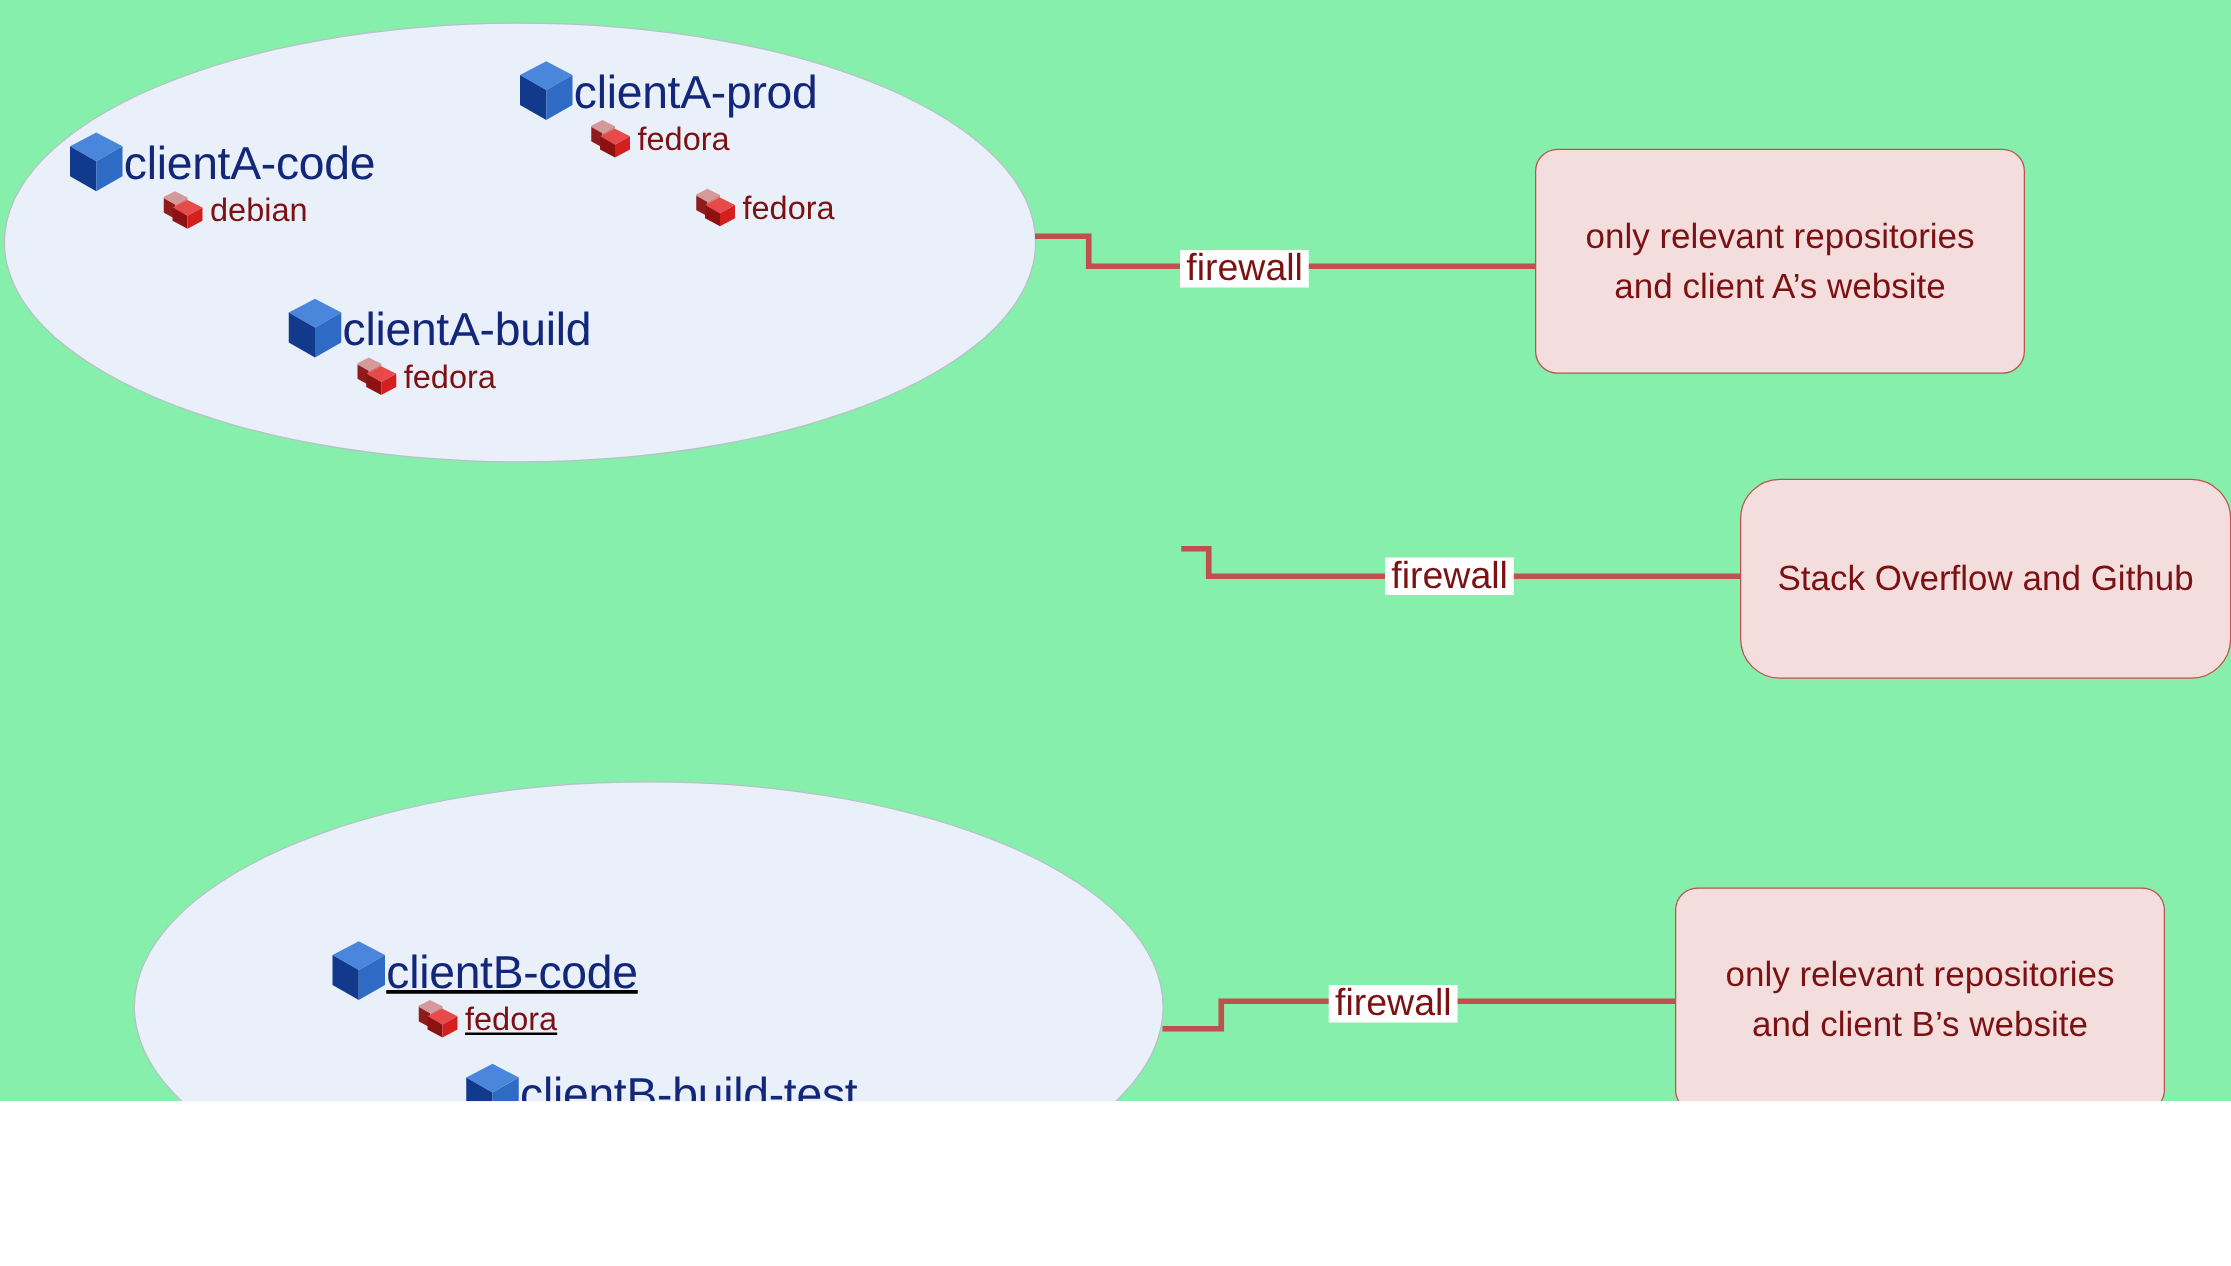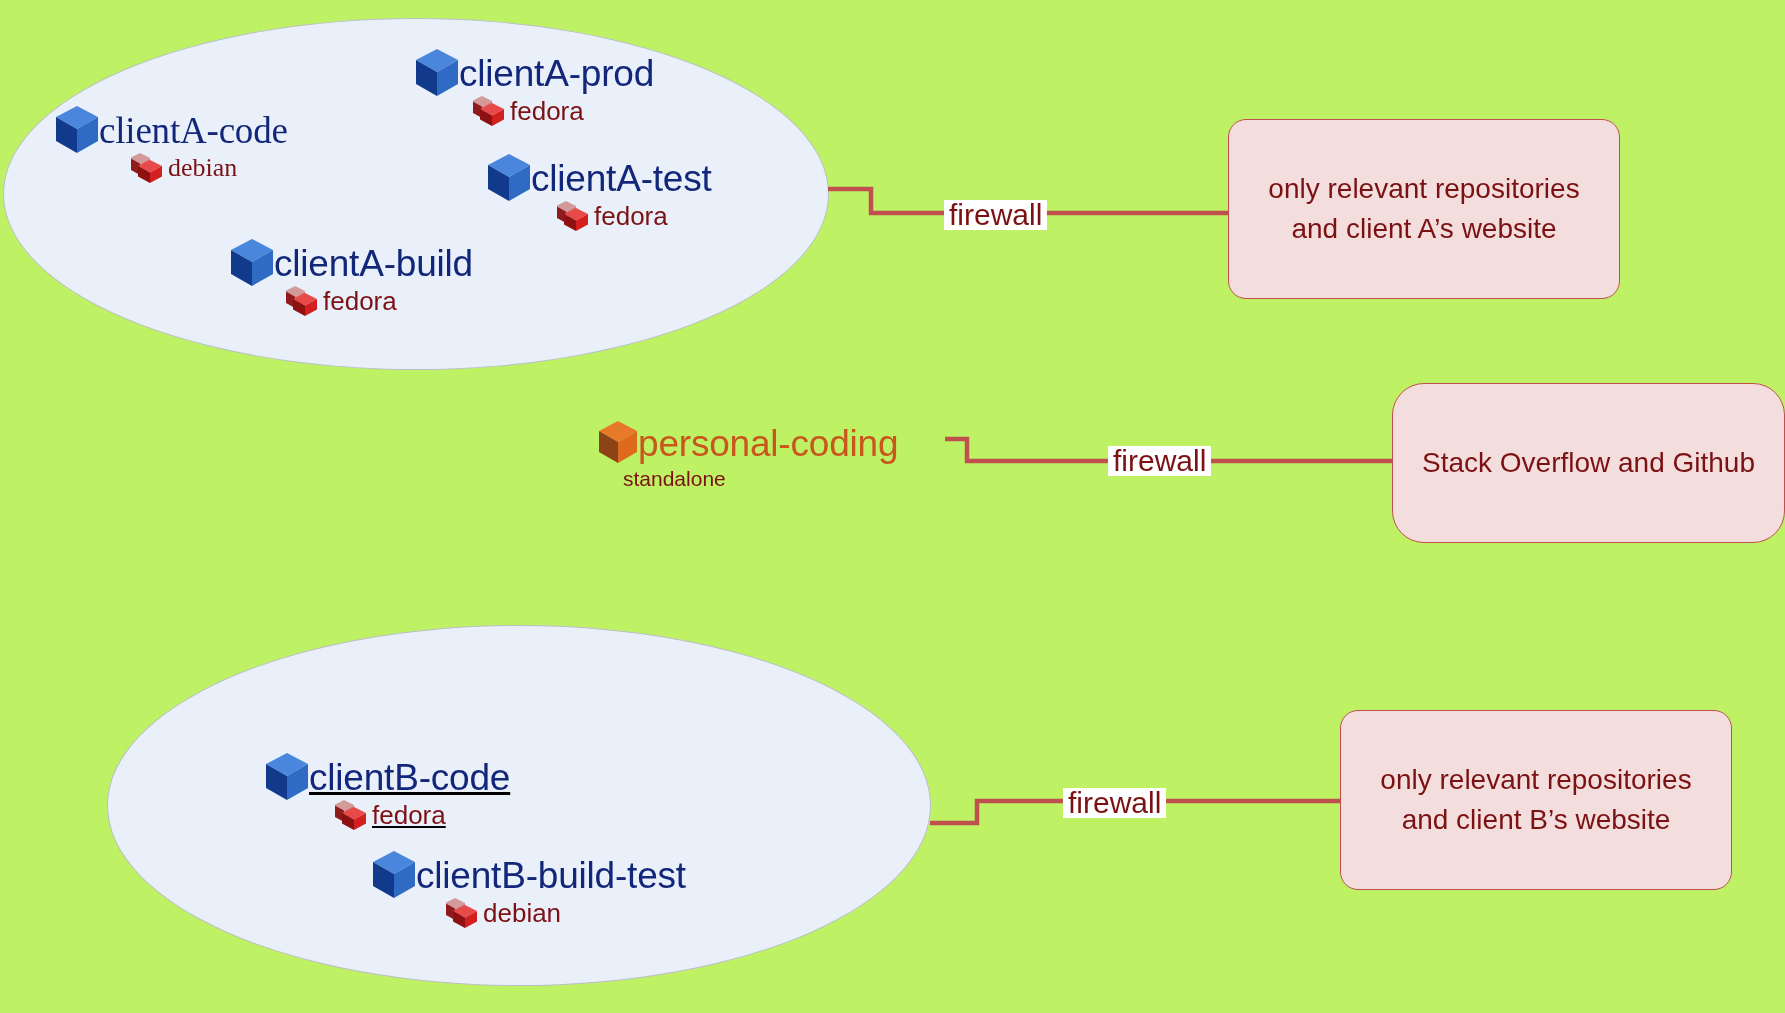--- a/index.html
+++ b/index.html
@@ -3,22 +3,22 @@
 <meta charset="utf-8">
 <style>
   html,body{margin:0;padding:0;background:#ffffff;}
   body{
     font-family:"Liberation Sans", sans-serif;
     -webkit-font-smoothing:antialiased;
   }
   #canvas{
     position:relative;
     width:1785px;
-    height:1013px;
-    background:#bef264;
+    height:881px;
+    background:#86efac;
     overflow:hidden;
   }
 
   
   .group-ellipse{
     position:absolute;
     background:#eaf0fa;
     border:1px solid #b9bfc6;
     border-radius:50%;
     box-sizing:border-box;
@@ -116,21 +116,21 @@
           <polygon points="19,6 19,17.5 9,23 9,11.5" fill="#cf8585"></polygon>
           <polygon points="19,8 31,14 19,20.5 7,14" fill="#e84a4a"></polygon>
           <polygon points="7,14 19,20.5 19,31 7,24.5" fill="#8e1111"></polygon>
           <polygon points="31,14 31,24.5 19,31 19,20.5" fill="#d41f1f"></polygon>
         </svg>
       </span>
       <span class="os-label">fedora</span>
     </div>
   </div>
 
-  <div class="vm-node" style="left:55px; top:105px;font-family:Liberation Serif, serif;">
+  <div class="vm-node" style="left:55px; top:105px;">
     <div class="vm-row">
       <span class="cube">
         <svg width="44" height="50" viewBox="0 0 44 50">
           <polygon points="22,1 43,12 22,24 1,12" fill="#4a87dc"></polygon>
           <polygon points="1,12 22,24 22,48 1,36" fill="#123a8c"></polygon>
           <polygon points="43,12 43,36 22,48 22,24" fill="#2f6bc4"></polygon>
         </svg>
       </span>
       <span class="vm-label">clientA-code</span>
     </div>
@@ -143,30 +143,20 @@
           <polygon points="19,8 31,14 19,20.5 7,14" fill="#e84a4a"></polygon>
           <polygon points="7,14 19,20.5 19,31 7,24.5" fill="#8e1111"></polygon>
           <polygon points="31,14 31,24.5 19,31 19,20.5" fill="#d41f1f"></polygon>
         </svg>
       </span>
       <span class="os-label">debian</span>
     </div>
   </div>
 
   <div class="vm-node" style="left:487px; top:153px;">
-    <div class="vm-row">
-      <span class="cube">
-        <svg width="44" height="50" viewBox="0 0 44 50">
-          <polygon points="22,1 43,12 22,24 1,12" fill="#4a87dc"></polygon>
-          <polygon points="1,12 22,24 22,48 1,36" fill="#123a8c"></polygon>
-          <polygon points="43,12 43,36 22,48 22,24" fill="#2f6bc4"></polygon>
-        </svg>
-      </span>
-      <span class="vm-label">clientA-test</span>
-    </div>
     <div class="os-row" style="margin-left:70px;">
       <span class="cube">
         <svg width="34" height="32" viewBox="0 0 34 32">
           <polygon points="9,1 19,6 9,11.5 -1,6" fill="#d49a9a"></polygon>
           <polygon points="-1,6 9,11.5 9,23 -1,17.5" fill="#8e1c1c"></polygon>
           <polygon points="19,6 19,17.5 9,23 9,11.5" fill="#cf8585"></polygon>
           <polygon points="19,8 31,14 19,20.5 7,14" fill="#e84a4a"></polygon>
           <polygon points="7,14 19,20.5 19,31 7,24.5" fill="#8e1111"></polygon>
           <polygon points="31,14 31,24.5 19,31 19,20.5" fill="#d41f1f"></polygon>
         </svg>
@@ -203,35 +193,20 @@
 
   <div class="conn" style="left:828px; top:170px;">
     <svg width="402" height="60" viewBox="0 0 402 60">
       <polyline points="0,19 43,19 43,43 402,43" fill="none" stroke="#c0504d" stroke-width="4.5" stroke-linejoin="miter"></polyline>
     </svg>
   </div>
   <div class="fw-label" style="left:944px; top:200px;">firewall</div>
 
   <div class="policy-box" id="policy-a">only relevant repositories and client A’s website</div>
 
-  <div class="vm-node" style="left:598px; top:420px;">
-    <div class="vm-row">
-      <span class="cube">
-        <svg width="40" height="46" viewBox="0 0 40 46">
-          <polygon points="20,1 39,11 20,22 1,11" fill="#e8792a"></polygon>
-          <polygon points="1,11 20,22 20,43 1,32" fill="#8c4416"></polygon>
-          <polygon points="39,11 39,32 20,43 20,22" fill="#dd6a1d"></polygon>
-        </svg>
-      </span>
-      <span class="vm-label orange">personal-coding</span>
-    </div>
-    <div class="os-row standalone-row" style="margin-left:22px; margin-top:2px;">
-      <span class="os-label">standalone</span>
-    </div>
-  </div>
 
   <div class="conn" style="left:945px; top:425px;">
     <svg width="450" height="60" viewBox="0 0 450 60">
       <polyline points="0,14 22,14 22,36 450,36" fill="none" stroke="#c0504d" stroke-width="4.5" stroke-linejoin="miter"></polyline>
     </svg>
   </div>
   <div class="fw-label" style="left:1108px; top:446px;">firewall</div>
 
   <div class="policy-box" id="policy-s">Stack Overflow and Github</div>
 

